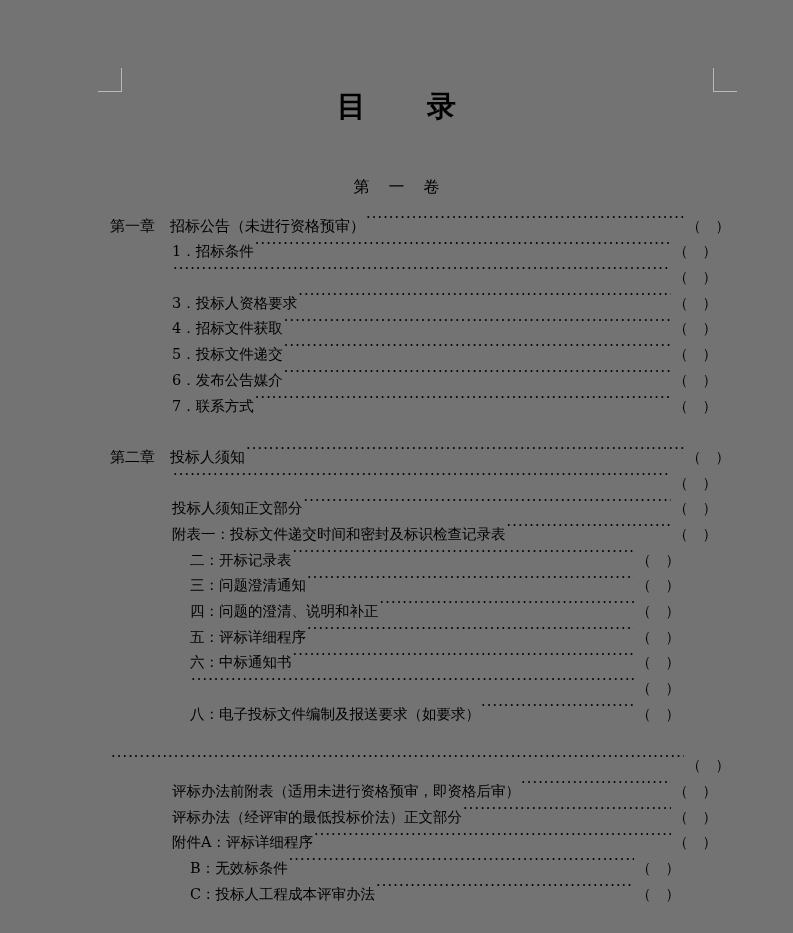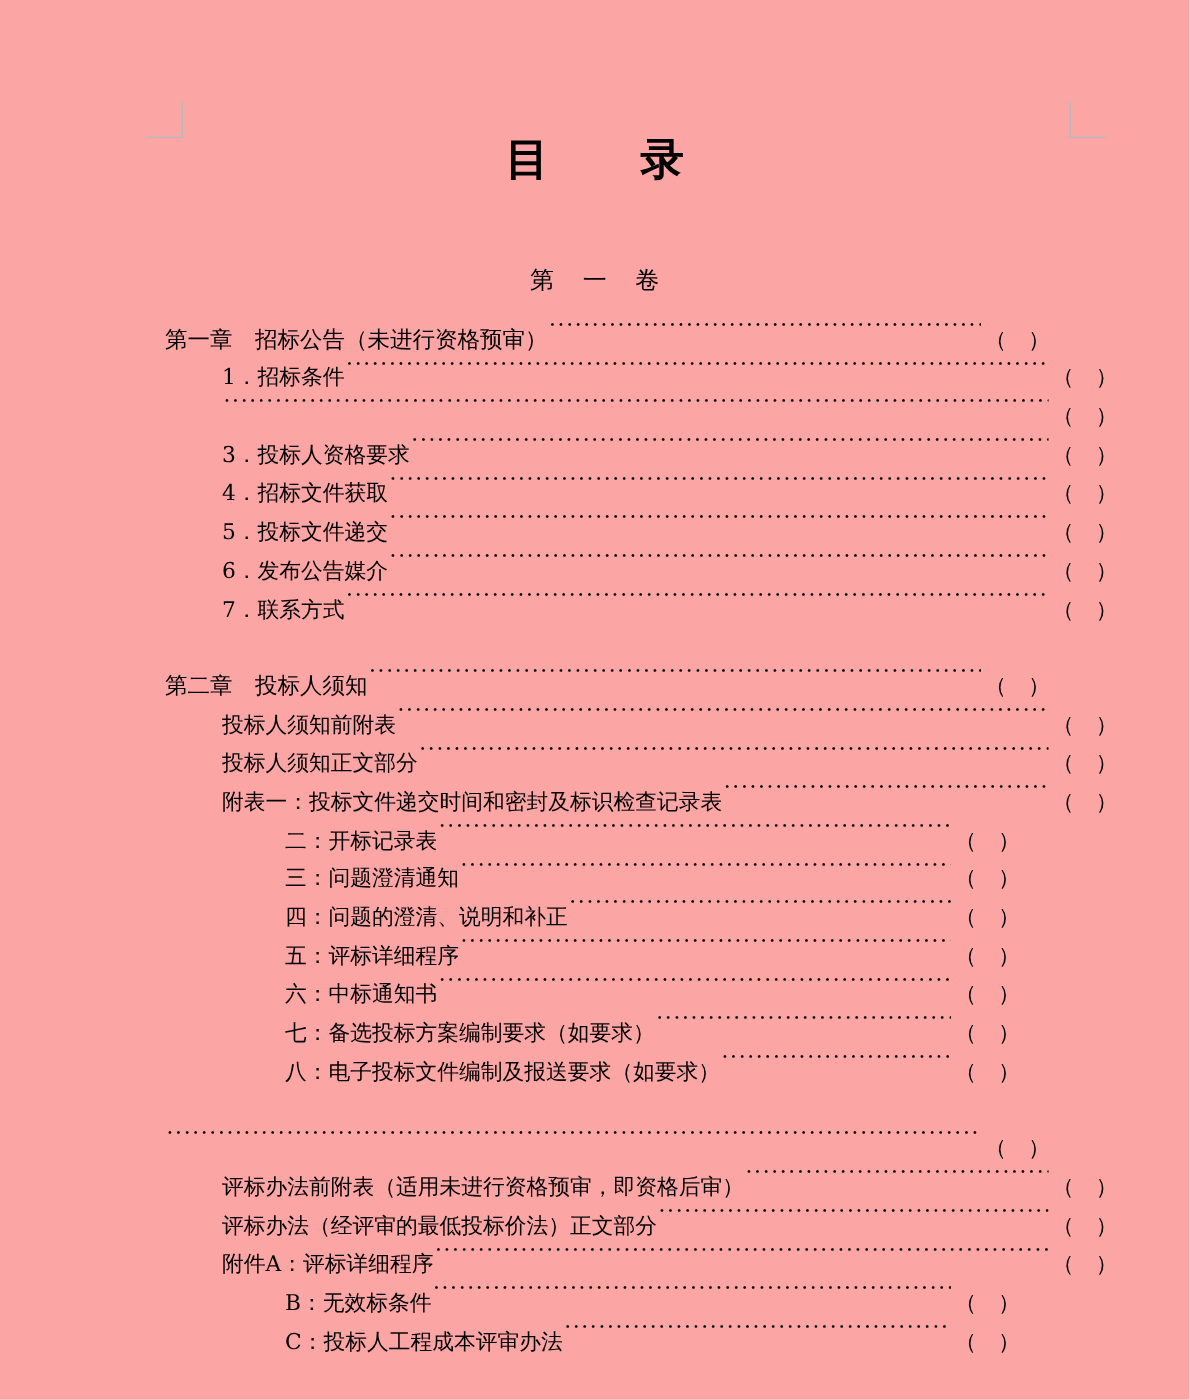--- a/index.html
+++ b/index.html
@@ -15,21 +15,21 @@
     overflow: hidden;
     font-family: "DejaVu Serif", "Liberation Serif", serif;
     color: #000000;
     -webkit-font-smoothing: antialiased;
   }
 
   
   .page {
     position: absolute;
     inset: 0;
-    background: #fca5a5;
+    background: #737373;
   }
 
   
   .crop-mark {
     position: absolute;
     width: 24px;
     height: 24px;
   }
   .crop-mark::before,
   .crop-mark::after {
@@ -92,22 +92,22 @@
     line-height: 25.7px;
     white-space: nowrap;
     box-sizing: border-box;
   }
 
   .toc-entry.spacer-before {
     margin-top: 25.7px;
   }
 
   
-  .toc-entry.level-1 { padding-left: 110px; padding-right: 93px; }
-  .toc-entry.level-2 { padding-left: 148px; padding-right: 48px; }
+  .toc-entry.level-1 { padding-left: 110px; padding-right: 63px; }
+  .toc-entry.level-2 { padding-left: 148px; padding-right: 76px; margin-left: 24px; }
   .toc-entry.level-3 { padding-left: 190px; padding-right: 113px; }
 
   .toc-entry.level-1 .entry-label {
     font-size: 15px;
   }
 
   .entry-label {
     flex: 0 0 auto;
   }
 
@@ -189,21 +189,20 @@
         <span class="entry-label">7．联系方式</span>
         <span class="entry-leader"></span>
         <span class="entry-page">（　）</span>
       </div>
       <div class="toc-entry level-1 spacer-before">
         <span class="entry-label">第二章　投标人须知</span>
         <span class="entry-leader"></span>
         <span class="entry-page">（　）</span>
       </div>
       <div class="toc-entry level-2">
-        <span class="entry-label">投标人须知前附表</span>
         <span class="entry-leader"></span>
         <span class="entry-page">（　）</span>
       </div>
       <div class="toc-entry level-2">
         <span class="entry-label">投标人须知正文部分</span>
         <span class="entry-leader"></span>
         <span class="entry-page">（　）</span>
       </div>
       <div class="toc-entry level-2">
         <span class="entry-label">附表一：投标文件递交时间和密封及标识检查记录表</span>
@@ -229,21 +228,20 @@
         <span class="entry-label">五：评标详细程序</span>
         <span class="entry-leader"></span>
         <span class="entry-page">（　）</span>
       </div>
       <div class="toc-entry level-3">
         <span class="entry-label">六：中标通知书</span>
         <span class="entry-leader"></span>
         <span class="entry-page">（　）</span>
       </div>
       <div class="toc-entry level-3">
-        <span class="entry-label">七：备选投标方案编制要求（如要求）</span>
         <span class="entry-leader"></span>
         <span class="entry-page">（　）</span>
       </div>
       <div class="toc-entry level-3">
         <span class="entry-label">八：电子投标文件编制及报送要求（如要求）</span>
         <span class="entry-leader"></span>
         <span class="entry-page">（　）</span>
       </div>
       <div class="toc-entry level-1 spacer-before">
         <span class="entry-leader"></span>

